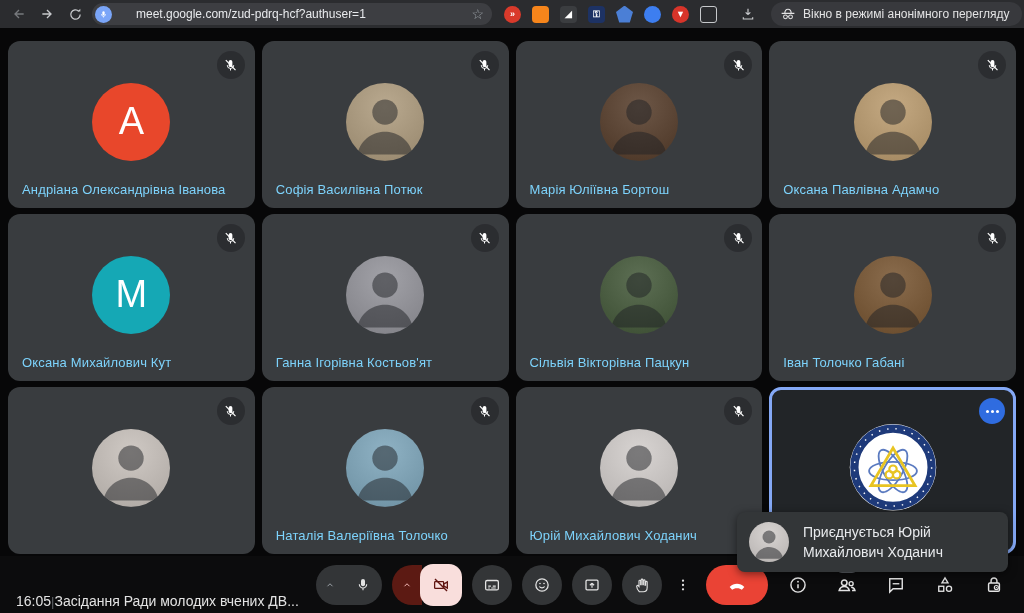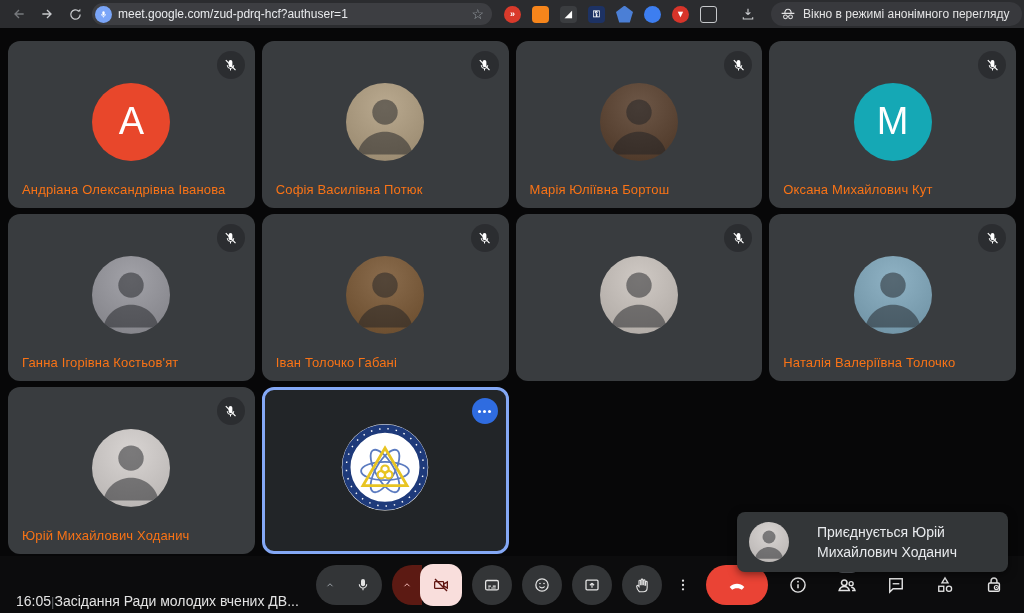--- a/index.html
+++ b/index.html
@@ -6,21 +6,21 @@
   html,body { width:1024px; height:613px; overflow:hidden; background:#0a0a0b;
     font-family:"Liberation Sans", sans-serif; }
 
   
   .browser { height:28px; background:#2b2c2f; display:flex; align-items:center;
     padding:0 8px; gap:6px; position:relative; }
   .nav-ic { width:22px; height:22px; display:flex; align-items:center; justify-content:center;
     color:#c7c9cc; flex:0 0 auto; }
   .nav-ic.dim { color:#77797d; }
   .urlbar { height:22px; flex:0 0 400px; background:#3d3e42; border-radius:12px;
-    display:flex; align-items:center; padding:0 8px 0 3px; gap:6px; }
+    display:flex; align-items:center; padding:0 8px 0 3px; gap:24px; }
   .mic-perm { width:17px; height:17px; border-radius:50%; background:#7aa5f8;
     display:flex; align-items:center; justify-content:center; }
   .url-text { color:#e8eaed; font-size:12px; flex:1; white-space:nowrap; overflow:hidden; }
   .star { color:#9aa0a6; font-size:14px; line-height:1; }
   .ext-row { display:flex; align-items:center; gap:11px; margin-left:6px; }
   .ext { width:17px; height:17px; display:flex; align-items:center; justify-content:center;
     font-size:9px; font-weight:bold; color:#fff; flex:0 0 auto; }
   .ext.circle { border-radius:50%; }
   .ext.square { border-radius:4px; }
   .ext.pentagon { clip-path:polygon(50% 0,100% 38%,81% 100%,19% 100%,0 38%); }
@@ -29,40 +29,40 @@
   .incog-pill { height:24px; background:#38393d; border-radius:12px; display:flex;
     align-items:center; gap:7px; padding:0 12px 0 9px; margin-left:6px; }
   .incog-pill span { color:#e3e3e4; font-size:12px; white-space:nowrap; }
 
   
   .stage { position:relative; height:528px; background:#070708; padding:13px 8px 0; }
   .grid { display:grid; grid-template-columns:repeat(4,1fr); grid-template-rows:repeat(3,167px);
     gap:6px 7px; }
   .tile { position:relative; background:#393c3f; border-radius:12px; overflow:hidden; }
   .tile.focused { border:3px solid #84a8f5; background:#222528; }
-  .name { position:absolute; left:14px; bottom:11px; color:#f97316; font-size:13px;
+  .name { position:absolute; left:14px; bottom:11px; color:#7dd3fc; font-size:13px;
     letter-spacing:.15px; white-space:nowrap; }
   .mic-badge { position:absolute; top:10px; right:10px; width:28px; height:28px;
     border-radius:50%; background:rgba(32,33,36,.55); display:flex; align-items:center;
     justify-content:center; }
   .menu-btn { position:absolute; top:8px; right:8px; width:26px; height:26px;
     border-radius:50%; background:#2f6ce0; display:flex; align-items:center;
     justify-content:center; gap:2px; }
   .menu-btn i { width:3px; height:3px; border-radius:50%; background:#fff; }
   .avatar { position:absolute; left:50%; top:50%; transform:translate(-50%,-54%);
     width:78px; height:78px; border-radius:50%; display:flex; align-items:center;
     justify-content:center; overflow:hidden; }
   .avatar.initial { color:#fff; font-size:38px; }
   .avatar.photo svg { width:100%; height:100%; }
   .avatar.logo { width:92px; height:92px; background:transparent; }
 
   
   .toast { position:absolute; left:737px; top:484px; width:271px; height:60px;
     background:#333638; border-radius:8px; display:flex; align-items:center;
-    padding:0 12px; gap:28px; box-shadow:0 2px 8px rgba(0,0,0,.5); z-index:5; }
+    padding:0 12px; gap:14px; box-shadow:0 2px 8px rgba(0,0,0,.5); z-index:5; }
   .toast .t-avatar { width:40px; height:40px; border-radius:50%; overflow:hidden; flex:0 0 auto; }
   .toast .t-text { color:#e8eaed; font-size:14px; line-height:20px; }
 
   
   .bottombar { height:57px; background:#0c0c0d; display:flex; align-items:center;
     padding:0 16px; position:relative; }
   .bb-left { display:flex; align-items:flex-end; flex:0 0 auto; }
   .bb-time { color:#e3e3e3; font-size:14px; }
   .bb-sep { color:#5f6368; font-size:13px; }
   .bb-title { color:#e3e3e3; font-size:14px; white-space:nowrap;margin-top:32px; }
@@ -190,20 +190,37 @@
       <svg width="15" height="15" viewBox="0 0 24 24">
             <path d="M12 14.5a3 3 0 0 0 3-3V6a3 3 0 0 0-6 0v5.5a3 3 0 0 0 3 3z" fill="#fff"></path>
             <path d="M6.8 11.5a5.2 5.2 0 0 0 10.4 0M12 16.7V20" stroke="#fff" stroke-width="1.6" fill="none"></path>
             <path d="M4.5 3.5l15.5 16" stroke="#fff" stroke-width="1.9"></path>
           </svg>
     </span>
     <span class="name">Марія Юліївна Бортош</span>
 
   </div>
 
+  <div class="tile">
+    <div class="avatar photo">
+          <svg viewBox="0 0 24 24" style="background:radial-gradient(circle at 50% 30%, #c4a982, rgb(161,134,95))">
+            <circle cx="12" cy="9" r="3.9" fill="rgba(30,32,36,.5)"></circle>
+            <path d="M3.5 22c1-5 5.2-7 8.5-7s7.5 2 8.5 7z" fill="rgba(30,32,36,.5)"></path>
+          </svg>
+        </div>
+    <span class="mic-badge">
+      <svg width="15" height="15" viewBox="0 0 24 24">
+            <path d="M12 14.5a3 3 0 0 0 3-3V6a3 3 0 0 0-6 0v5.5a3 3 0 0 0 3 3z" fill="#fff"></path>
+            <path d="M6.8 11.5a5.2 5.2 0 0 0 10.4 0M12 16.7V20" stroke="#fff" stroke-width="1.6" fill="none"></path>
+            <path d="M4.5 3.5l15.5 16" stroke="#fff" stroke-width="1.9"></path>
+          </svg>
+    </span>
+    <span class="name">Оксана Павлівна Адамчо</span>
+
+  </div>
 
   <div class="tile">
     <div class="avatar initial" style="background: rgb(21, 168, 181);">М</div>
     <span class="mic-badge">
       <svg width="15" height="15" viewBox="0 0 24 24">
             <path d="M12 14.5a3 3 0 0 0 3-3V6a3 3 0 0 0-6 0v5.5a3 3 0 0 0 3 3z" fill="#fff"></path>
             <path d="M6.8 11.5a5.2 5.2 0 0 0 10.4 0M12 16.7V20" stroke="#fff" stroke-width="1.6" fill="none"></path>
             <path d="M4.5 3.5l15.5 16" stroke="#fff" stroke-width="1.9"></path>
           </svg>
     </span>
@@ -222,20 +239,37 @@
       <svg width="15" height="15" viewBox="0 0 24 24">
             <path d="M12 14.5a3 3 0 0 0 3-3V6a3 3 0 0 0-6 0v5.5a3 3 0 0 0 3 3z" fill="#fff"></path>
             <path d="M6.8 11.5a5.2 5.2 0 0 0 10.4 0M12 16.7V20" stroke="#fff" stroke-width="1.6" fill="none"></path>
             <path d="M4.5 3.5l15.5 16" stroke="#fff" stroke-width="1.9"></path>
           </svg>
     </span>
     <span class="name">Ганна Ігорівна Костьов'ят</span>
 
   </div>
 
+  <div class="tile">
+    <div class="avatar photo">
+          <svg viewBox="0 0 24 24" style="background:radial-gradient(circle at 50% 30%, #5d6f54, rgb(58,76,49))">
+            <circle cx="12" cy="9" r="3.9" fill="rgba(30,32,36,.5)"></circle>
+            <path d="M3.5 22c1-5 5.2-7 8.5-7s7.5 2 8.5 7z" fill="rgba(30,32,36,.5)"></path>
+          </svg>
+        </div>
+    <span class="mic-badge">
+      <svg width="15" height="15" viewBox="0 0 24 24">
+            <path d="M12 14.5a3 3 0 0 0 3-3V6a3 3 0 0 0-6 0v5.5a3 3 0 0 0 3 3z" fill="#fff"></path>
+            <path d="M6.8 11.5a5.2 5.2 0 0 0 10.4 0M12 16.7V20" stroke="#fff" stroke-width="1.6" fill="none"></path>
+            <path d="M4.5 3.5l15.5 16" stroke="#fff" stroke-width="1.9"></path>
+          </svg>
+    </span>
+    <span class="name">Сільвія Вікторівна Пацкун</span>
+
+  </div>
 
   <div class="tile">
     <div class="avatar photo">
           <svg viewBox="0 0 24 24" style="background:radial-gradient(circle at 50% 30%, #8a6c4d, rgb(103,73,42))">
             <circle cx="12" cy="9" r="3.9" fill="rgba(30,32,36,.5)"></circle>
             <path d="M3.5 22c1-5 5.2-7 8.5-7s7.5 2 8.5 7z" fill="rgba(30,32,36,.5)"></path>
           </svg>
         </div>
     <span class="mic-badge">
       <svg width="15" height="15" viewBox="0 0 24 24">

